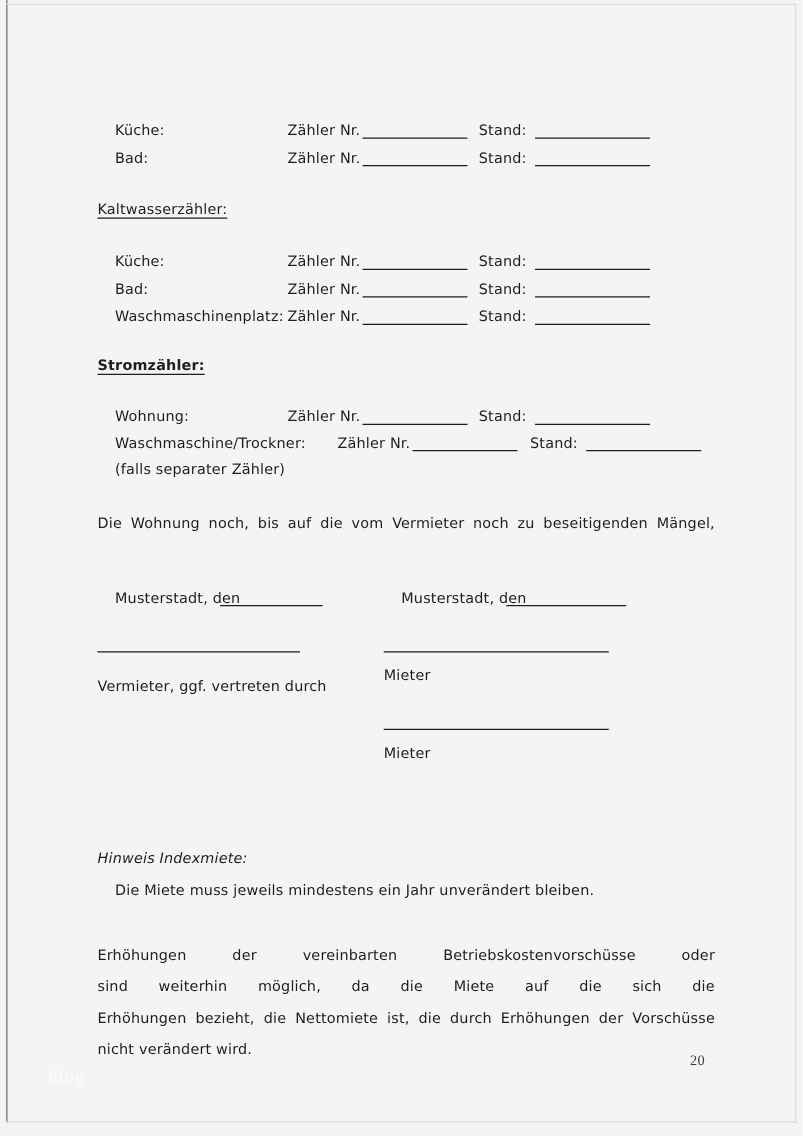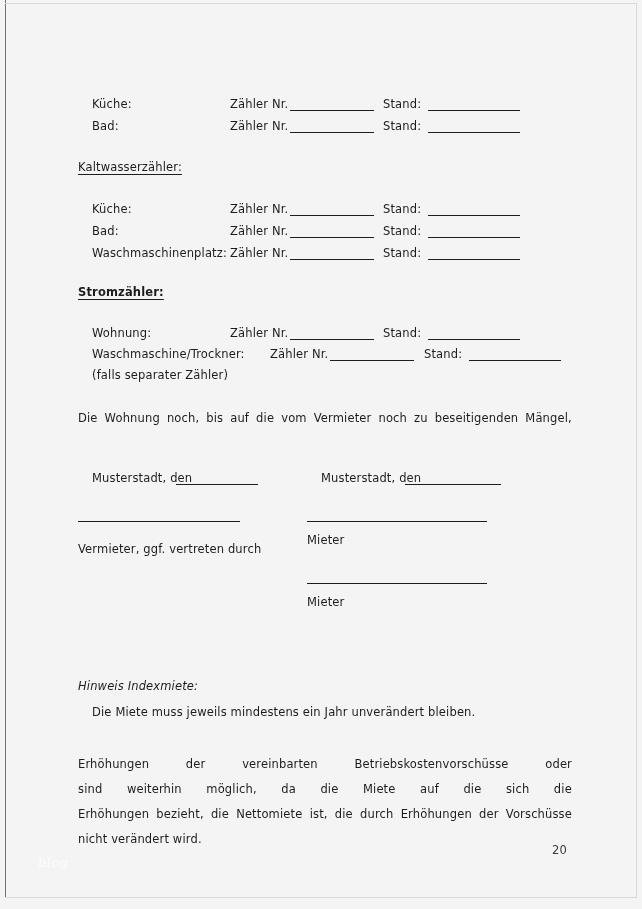--- a/index.html
+++ b/index.html
@@ -109,20 +109,21 @@
     color: #1d1d1d;
     white-space: nowrap;
     letter-spacing: 0.15px;
   }
 
   .pagenum {
     position: absolute;
     font-size: 11.5px;
     color: #3a3a3a;
     letter-spacing: 0.15px;
+    font-family: Liberation Serif, serif;
   }
 
   .watermark {
     position: absolute;
     font-size: 13px;
     color: #ffffff;
     opacity: 0.75;
     font-family: "DejaVu Serif", serif;
     letter-spacing: 0.5px;
   }

